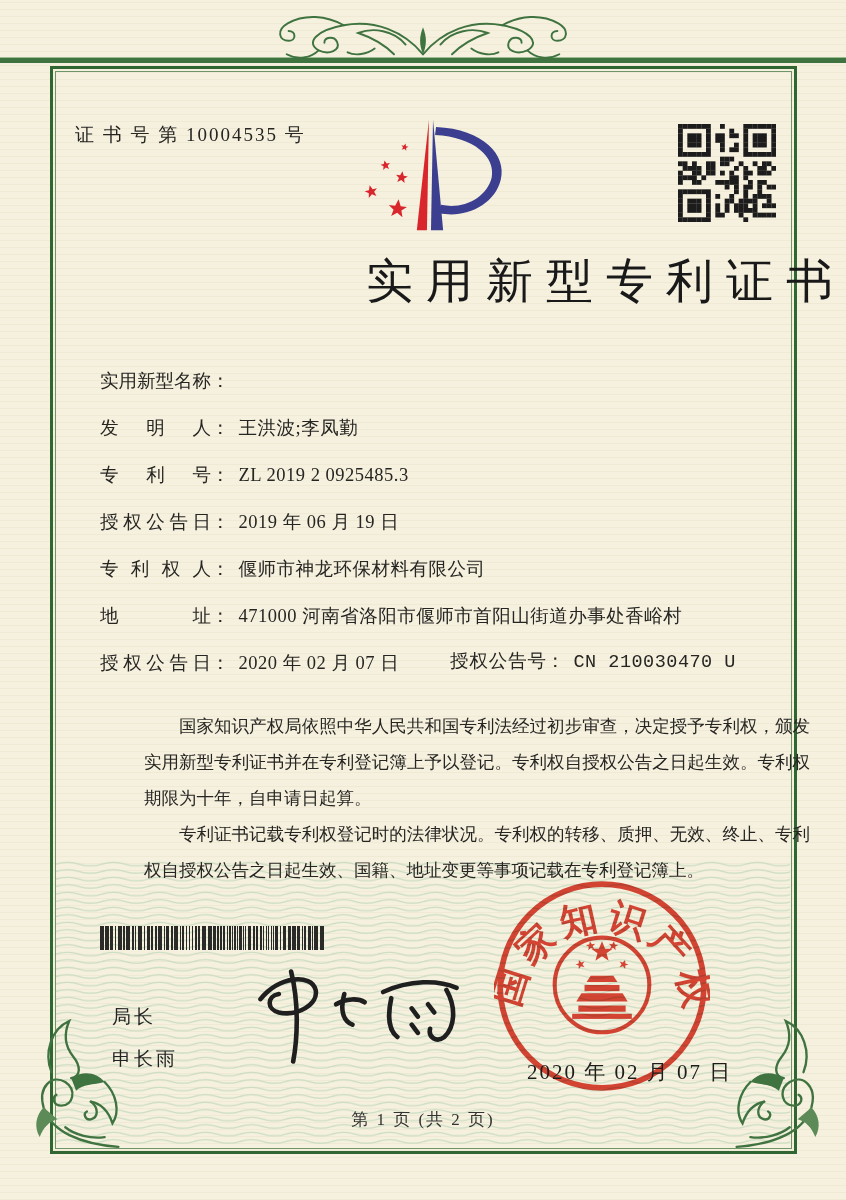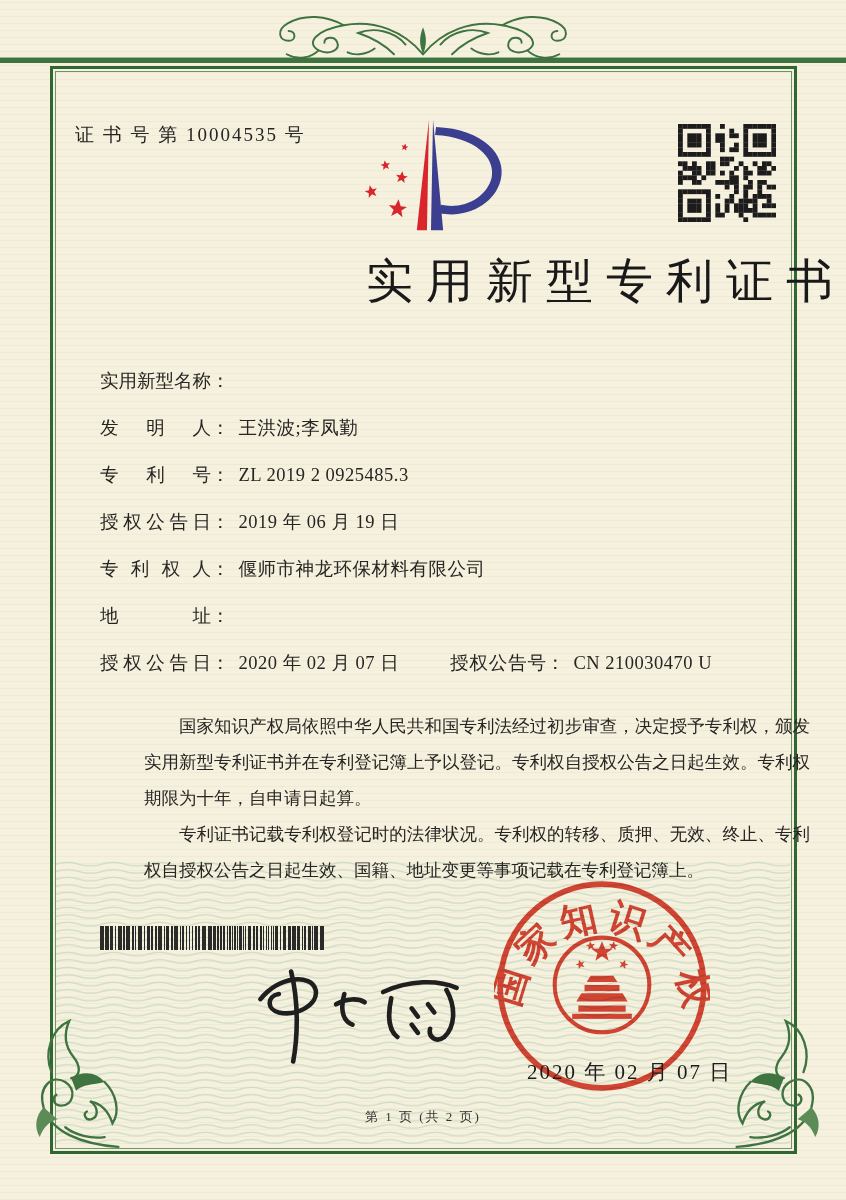--- a/index.html
+++ b/index.html
@@ -26,38 +26,38 @@
   .logo{left:346px;top:116px;width:172px;height:118px;}
   .qr{left:678px;top:124px;width:98px;height:98px;}
   
   .title{left:0;top:250px;width:846px;text-align:right;font-size:47px;font-weight:normal;letter-spacing:13px;color:#191919;}
   
   .fields{left:100px;top:369px;width:664px;display:flex;flex-direction:column;gap:23px;font-size:18.5px;}
   .frow{display:flex;align-items:baseline;position:relative;line-height:24px;}
   .flabel{display:inline-block;width:111px;text-align:justify;text-align-last:justify;flex:none;}
   .fcolon{flex:none;}
   .fvalue{margin-left:9px;letter-spacing:.5px;white-space:nowrap;}
-  .grant-no-group{position:absolute;left:350px;top:0;display:flex;align-items:flex-end;}
+  .grant-no-group{position:absolute;left:350px;top:0;display:flex;align-items:flex-end;font-family:Liberation Mono, monospace;}
   .flabel-sm{display:inline-block;width:96px;text-align:justify;text-align-last:justify;flex:none;}
   
   .body-text{left:100px;top:708px;width:666px;font-size:17.5px;line-height:36px;text-align:justify;margin-left:44px;}
   .body-text p{margin:0;text-indent:2em;}
   
   .barcode{left:100px;top:926px;width:232px;height:26px;}
   
   .director{left:112px;top:996px;font-size:19px;letter-spacing:3px;line-height:42px;color:#222;}
   .sig-script{left:238px;top:962px;width:235px;height:105px;}
   
   .seal{left:494px;top:878px;width:216px;height:216px;opacity:.93;mix-blend-mode:multiply;}
   .seal-date{left:527px;top:1058px;font-size:21px;letter-spacing:2px;color:#1d1c1a;}
   
   .orn-bl{left:22px;top:1012px;width:118px;height:140px;}
   .orn-br{right:22px;top:1012px;width:118px;height:140px;transform:scaleX(-1);}
   
-  .page-info{left:0;top:1108px;width:846px;text-align:center;font-size:13px;letter-spacing:2px;color:#333;}
+  .page-info{left:0;top:1108px;width:846px;text-align:center;font-size:17px;letter-spacing:2px;color:#333;}
   .back-note{left:0;top:1156px;width:846px;text-align:center;font-size:17px;font-style:italic;letter-spacing:3px;color:#3a3a38;}
 </style>
 </head>
 <body>
 
 <div class="page">
 
   <div class="abs top-rule"></div>
   <svg class="abs top-flourish" viewBox="0 0 340 60">
     <g fill="none" stroke="#3f7340" stroke-width="2" stroke-linecap="round">
@@ -351,20 +351,21 @@
       <span class="fvalue">2019 年 06 月 19 日</span>
     </div>
     <div class="frow">
       <span class="flabel">专利权人</span>
         <span class="fcolon">：</span>
       <span class="fvalue">偃师市神龙环保材料有限公司</span>
     </div>
     <div class="frow">
       <span class="flabel">地址</span>
         <span class="fcolon">：</span>
+      <span class="fvalue">471000  河南省洛阳市偃师市首阳山街道办事处香峪村</span>
     </div>
     <div class="frow">
       <span class="flabel">授权公告日</span>
         <span class="fcolon">：</span>
       <span class="fvalue">2020 年 02 月 07 日</span>
       <span class="grant-no-group">
         <span class="flabel-sm">授权公告号</span>
           <span class="fcolon">：</span>
         <span class="fvalue">CN 210030470 U</span>
       </span>
@@ -435,20 +436,24 @@
         <rect x="197" y="0" width="3" height="24"></rect>
         <rect x="202" y="0" width="1" height="24"></rect>
         <rect x="204" y="0" width="2" height="24"></rect>
         <rect x="208" y="0" width="3" height="24"></rect>
         <rect x="212" y="0" width="1" height="24"></rect>
         <rect x="214" y="0" width="4" height="24"></rect>
         <rect x="220" y="0" width="4" height="24"></rect>
       </g>
     </svg>
 
+  <div class="abs director">
+    <div>局长</div>
+    <div>申长雨</div>
+  </div>
 
   <svg class="abs sig-script" viewBox="0 0 230 100">
     <g fill="none" stroke="#1f1f1f" stroke-width="4.5" stroke-linecap="round">
       <path d="M22,35 C40,12 72,10 76,26 C79,40 58,52 40,48 C28,45 28,32 40,30"></path>
       <path d="M52,8 C60,40 58,75 54,96"></path>
       <path d="M104,30 C100,44 102,56 112,60"></path>
       <path d="M96,40 C106,34 118,34 124,38"></path>
       <path d="M142,28 C168,16 196,16 214,24"></path>
       <path d="M150,34 C146,52 148,66 156,72"></path>
       <path d="M204,26 C214,44 212,62 202,72 C194,78 186,72 188,64"></path>

